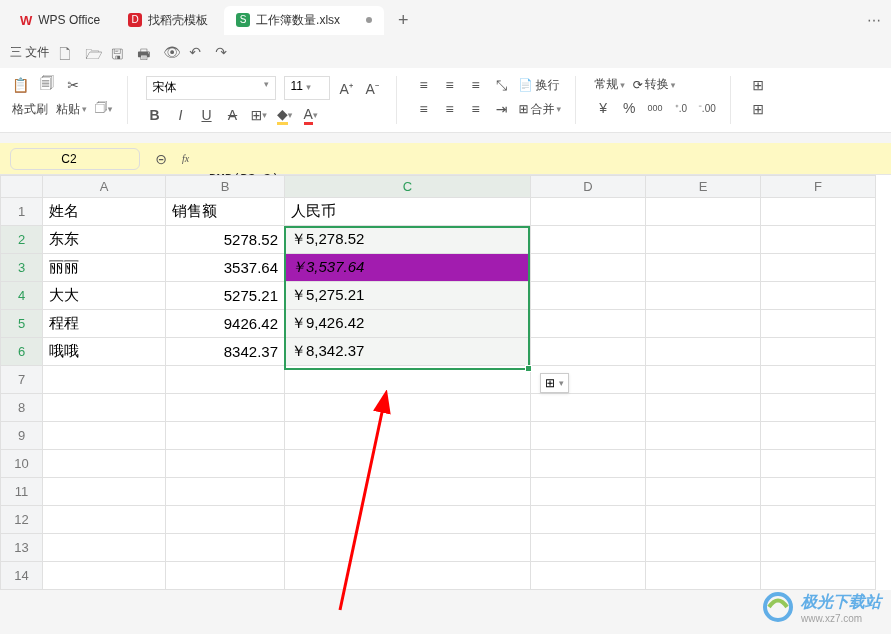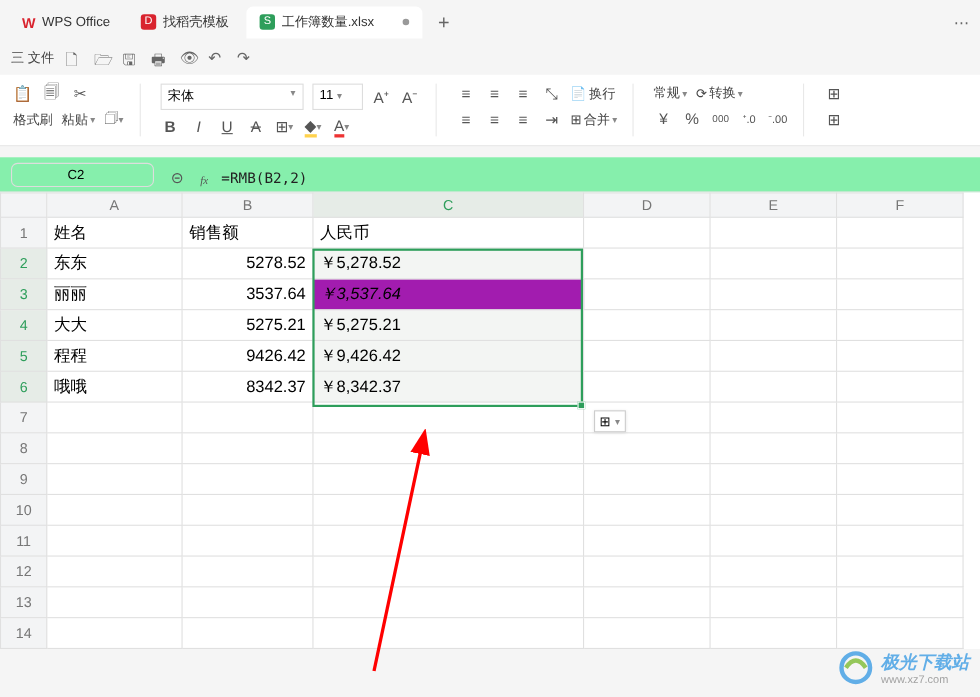--- a/index.html
+++ b/index.html
@@ -25,21 +25,21 @@
 .toolbar { background: #fff; padding: 8px 12px; display: flex; gap: 18px; border-bottom: 1px solid #e5e5e5; }
 .tb-group { display: flex; flex-direction: column; gap: 6px; border-right: 1px solid #e8e8e8; padding-right: 14px; }
 .tb-group:last-child { border-right: none; }
 .tb-row { display: flex; align-items: center; gap: 8px; }
 .tb-btn { display: flex; align-items: center; gap: 2px; font-size: 12px; color: #444; cursor: pointer; }
 .tb-ico { width: 18px; height: 18px; display: inline-flex; align-items: center; justify-content: center; font-size: 14px; color: #555; }
 .font-name { border: 1px solid #ddd; padding: 2px 6px; font-size: 12px; width: 130px; height: 24px; }
 .font-size { border: 1px solid #ddd; padding: 2px 6px; font-size: 12px; width: 46px; height: 24px; }
 .caret { font-size: 9px; color: #888; }
 
-.formula-bar { height: 32px; background: #86efac; display: flex; align-items: flex-end; gap: 12px; padding: 4px 10px; border-bottom: 1px solid #e5e5e5; margin-top: 10px; }
+.formula-bar { height: 32px; background: #fef9c3; display: flex; align-items: center; gap: 12px; padding: 4px 10px; border-bottom: 1px solid #e5e5e5; margin-top: 10px; }
 .namebox { border: 1px solid #ddd; border-radius: 6px; padding: 3px 26px 3px 14px; font-size: 12px; width: 130px; text-align: center; position: relative; }
 .fx { font-style: italic; font-family: serif; font-size: 10px; color: #555; }
 .formula-input { font-family: Consolas, monospace; font-size: 13px; color: #222; flex: 1; margin-top: 40px; }
 
 .sheet { background: #fff; position: relative; font-family: "SimSun","宋体",serif; }
 .grid { border-collapse: collapse; }
 .grid th, .grid td { border: 1px solid #e0e0e0; height: 28px; font-size: 15px; font-weight: normal; }
 .grid .colhead th { background: #f3f4f5; color: #777; font-size: 13px; text-align: center; height: 22px; }
 .grid .rowhead { background: #f3f4f5; color: #777; font-size: 13px; text-align: center; width: 42px; }
 .corner { background: #f3f4f5; width: 42px; }

